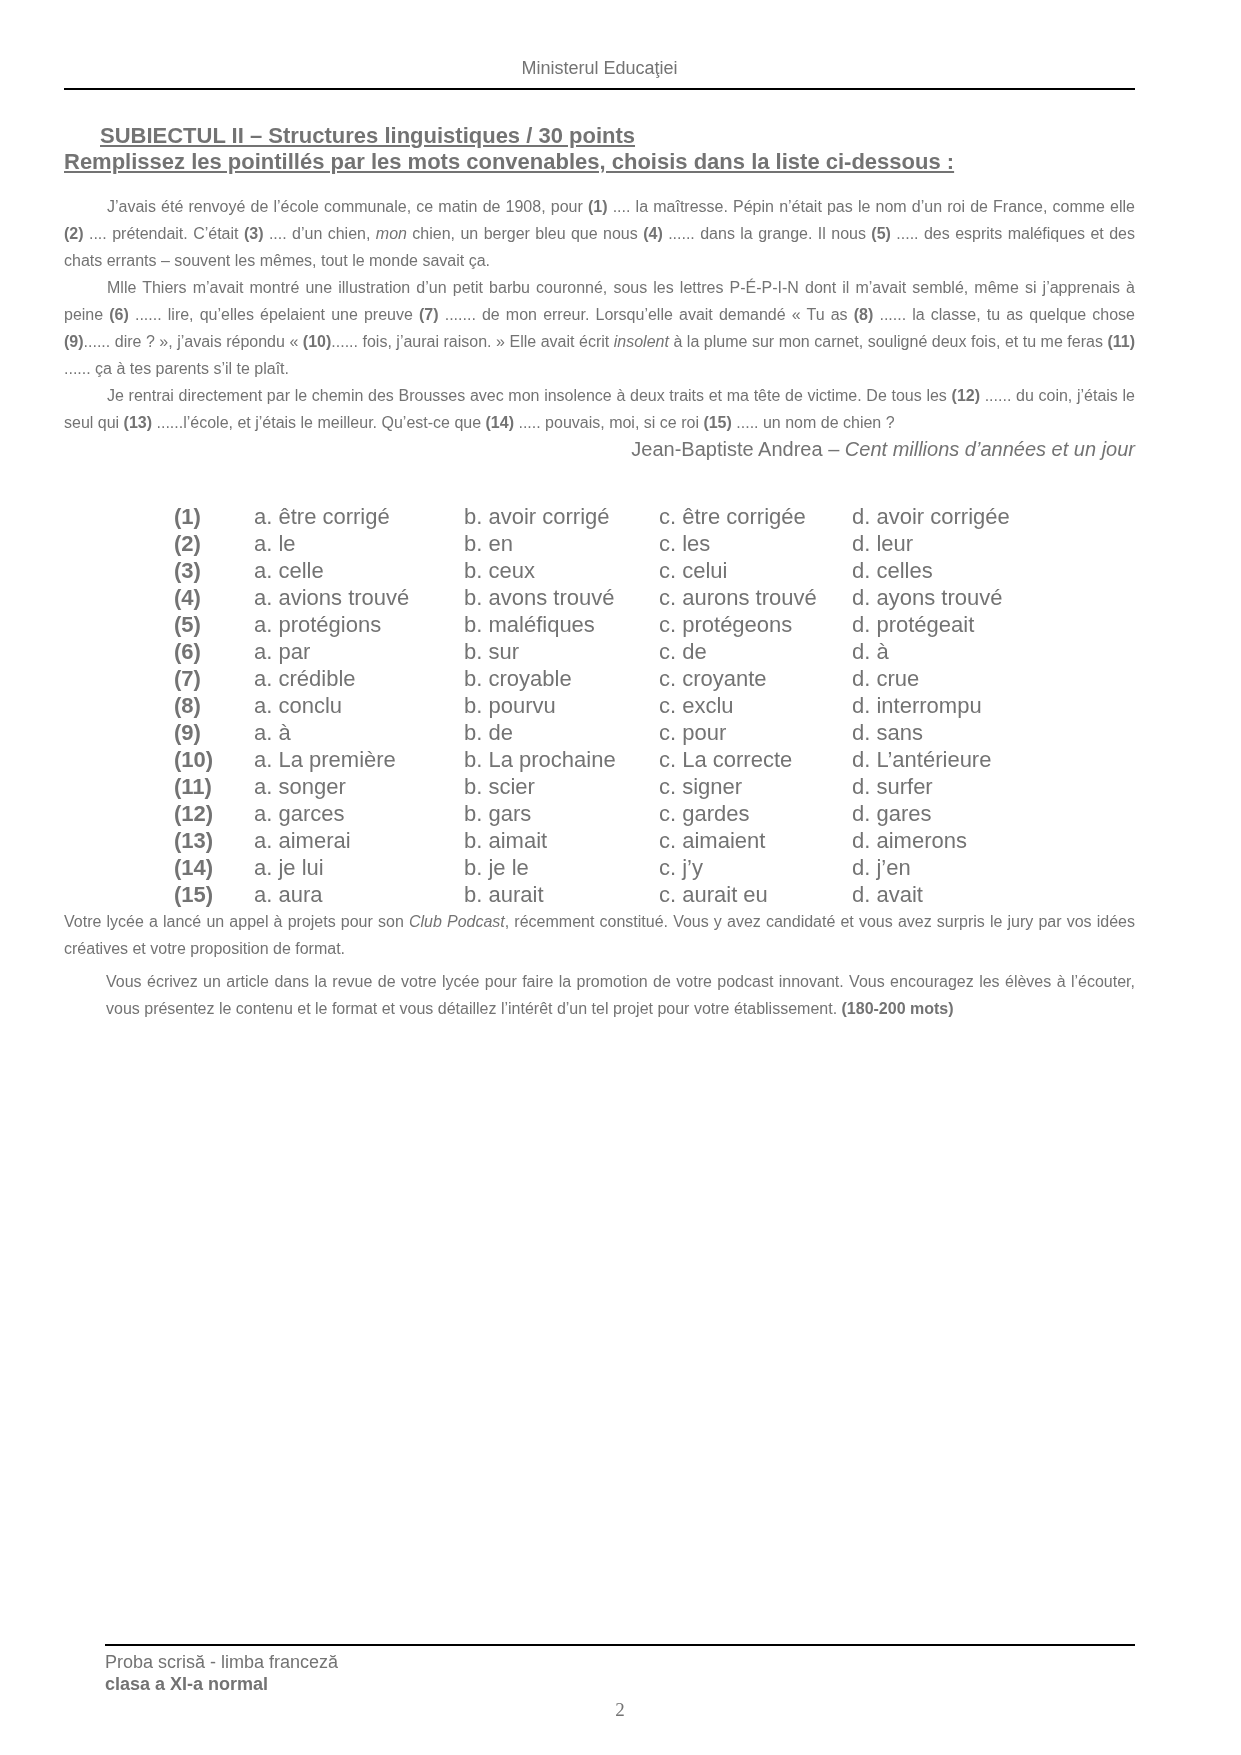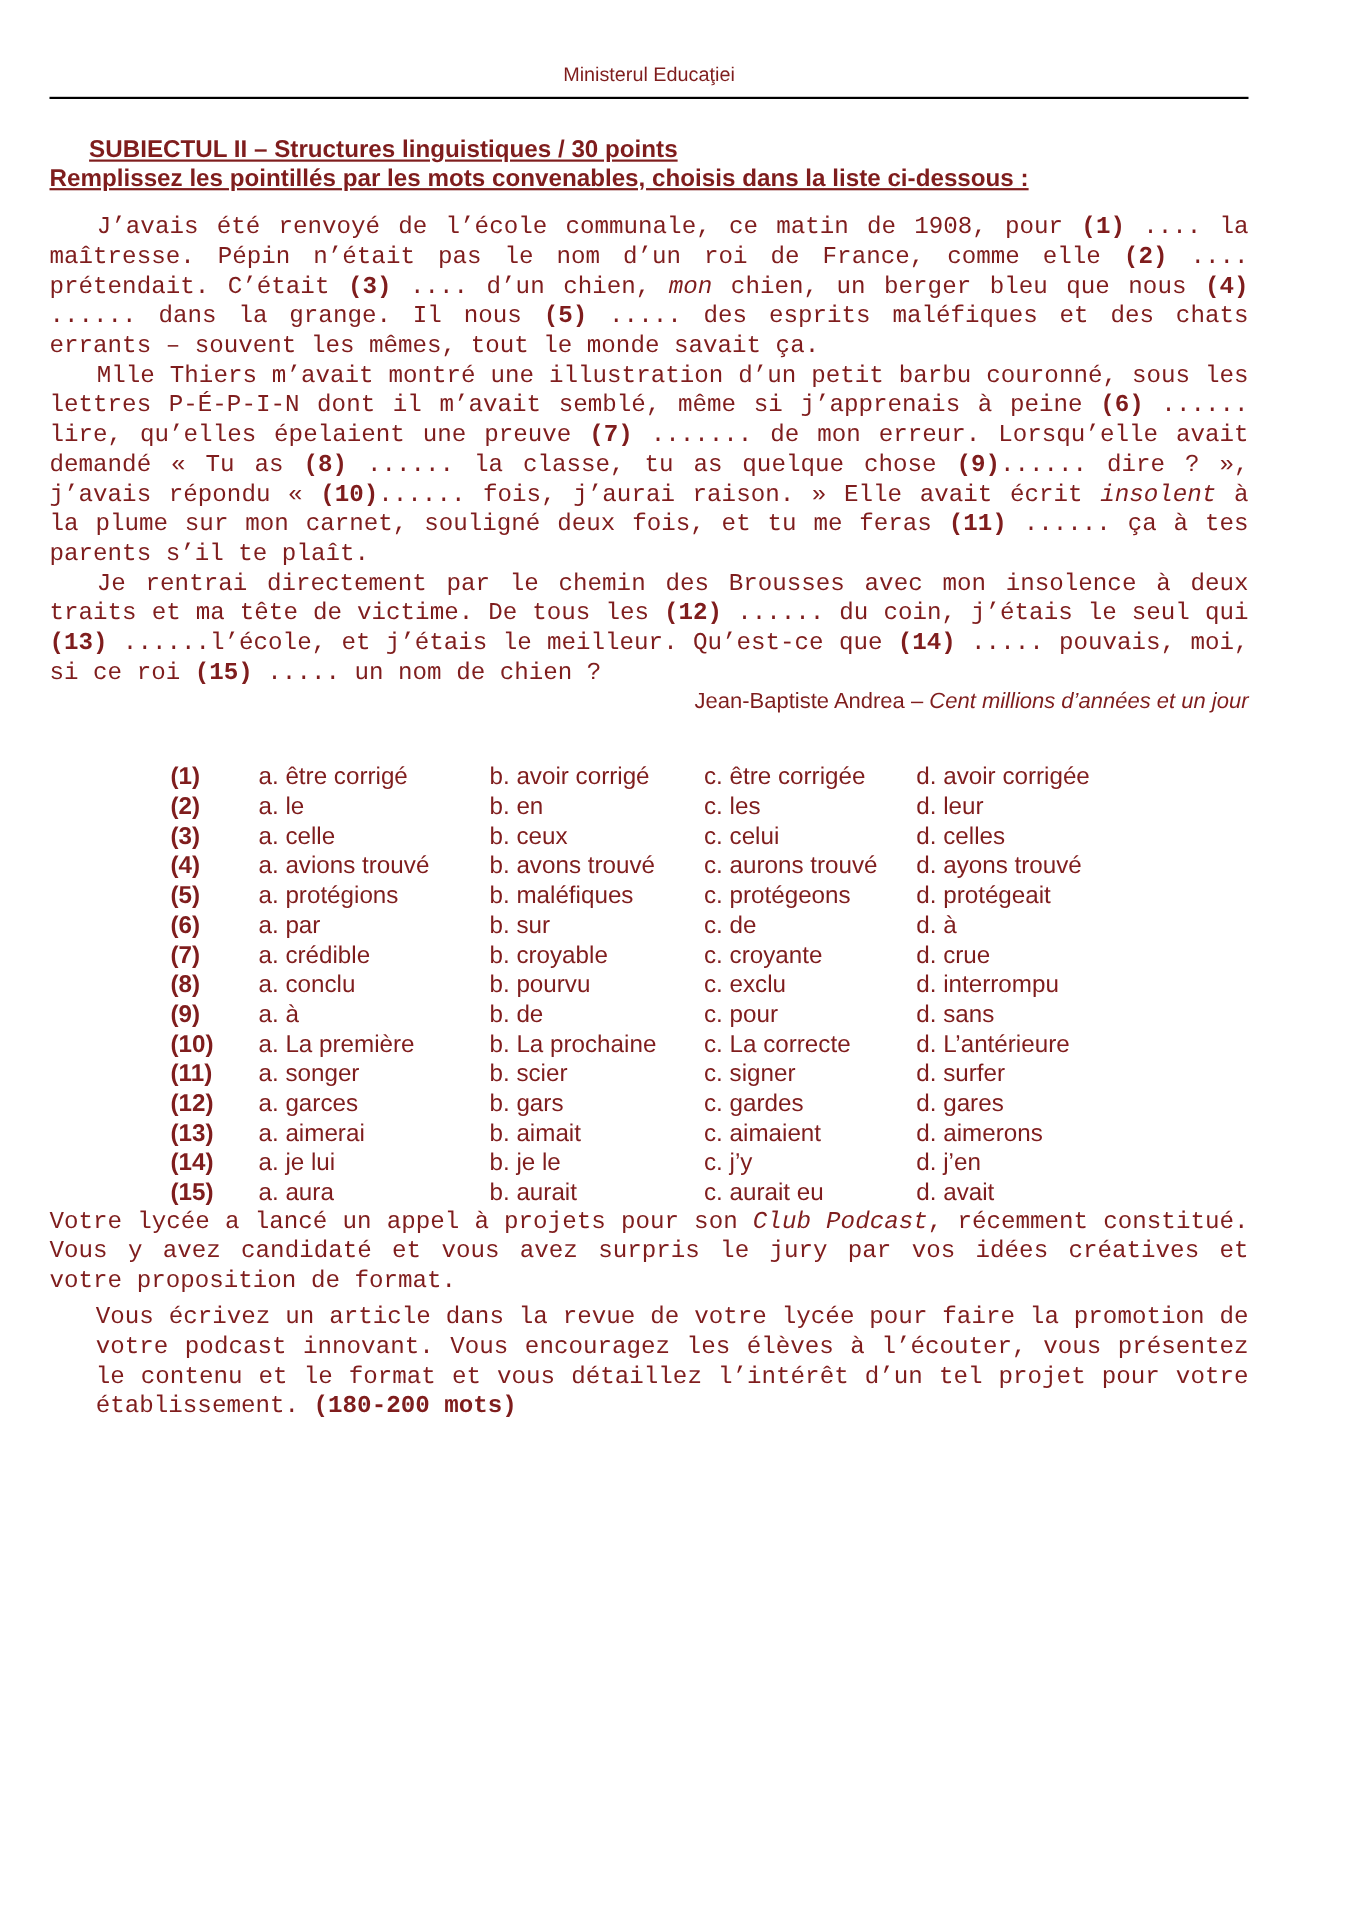--- a/index.html
+++ b/index.html
@@ -3,23 +3,23 @@
 <meta charset="utf-8">
 <style>
   * { margin: 0; padding: 0; box-sizing: border-box; }
   html, body { background: #888; }
   .page {
     position: relative;
     width: 1241px;
     height: 1755px;
     margin: 0 auto;
     background: #ffffff;
-    color: #7f1d1d;
+    color: #737373;
     font-family: "Liberation Sans", "DejaVu Sans", sans-serif;
-    padding: 0 106px 0 45px;
+    padding: 0 106px 0 64px;
     overflow: hidden;
   }
   .header-title {
     padding-top: 57px;
     text-align: center;
     font-size: 18px;
     line-height: 22px;
   }
   .header-rule {
     margin-top: 9px;
@@ -34,24 +34,23 @@
     white-space: pre-wrap;
   }
   .h2-subject2 { margin-top: 33px; margin-left: 36px; }
   .instruction {
     font-size: 22px;
     line-height: 26px;
     font-weight: bold;
     text-decoration: underline;
   }
   p.body {
-    font-size: 22px;
+    font-size: 16px;
     line-height: 27px;
     text-align: justify;
-    font-family: Liberation Mono, monospace;
   }
   p.indent { text-indent: 43px; }
   .para1 { margin-top: 18px; }
   .attribution {
     font-size: 20px;
     line-height: 27px;
     text-align: right;
   }
   .options {
     margin-top: 40px;
@@ -208,14 +207,20 @@
         <span class="opt-c">c. aurait eu</span>
         <span class="opt-d">d. avait</span>
       </div>
     </div>
 
 
   <p class="body s3p1"><span>Votre lycée a lancé un appel à projets pour son </span><span style="font-style: italic;">Club Podcast</span><span>, récemment constitué. Vous y avez candidaté et vous avez surpris le jury par vos idées créatives et votre proposition de format.</span></p>
   <p class="body s3p2"><span>Vous écrivez un article dans la revue de votre lycée pour faire la promotion de votre podcast innovant. Vous encouragez les élèves à l’écouter, vous présentez le contenu et le format et vous détaillez l’intérêt d’un tel projet pour votre établissement. </span><span style="font-weight: bold;">(180-200 mots)</span></p>
 
 
+  <div class="doc-footer">
+    <div class="footer-rule"></div>
+    <div class="footer-line1">Proba scrisă - limba franceză</div>
+    <div class="footer-line2">clasa a XI-a normal</div>
+    <div class="page-number">2</div>
+  </div>
 
 </div>
 
 </body></html>

